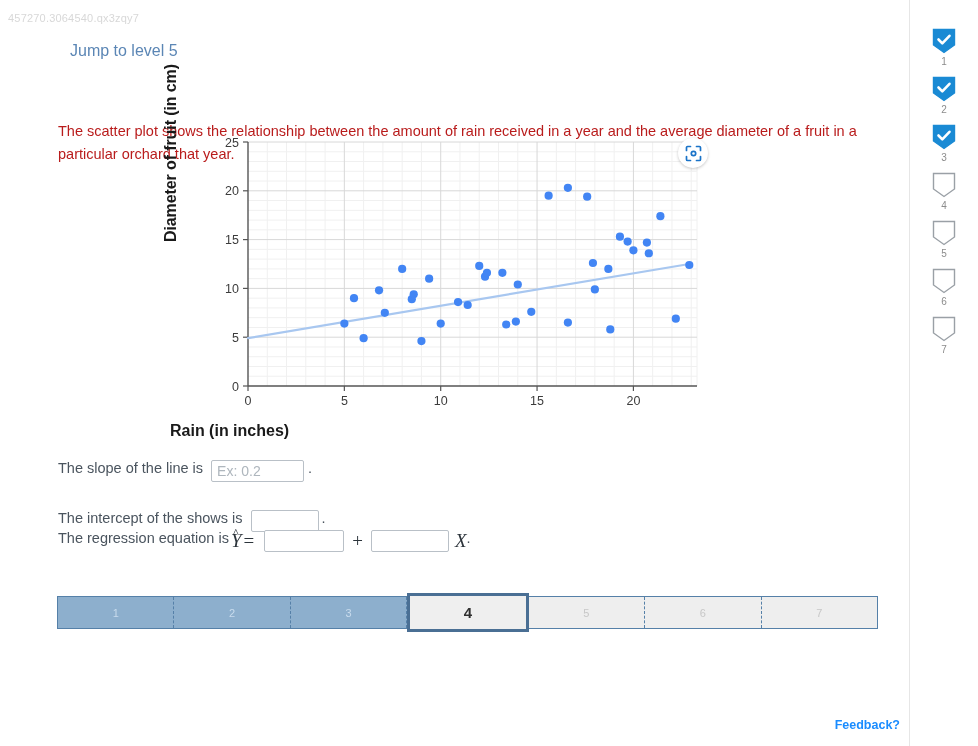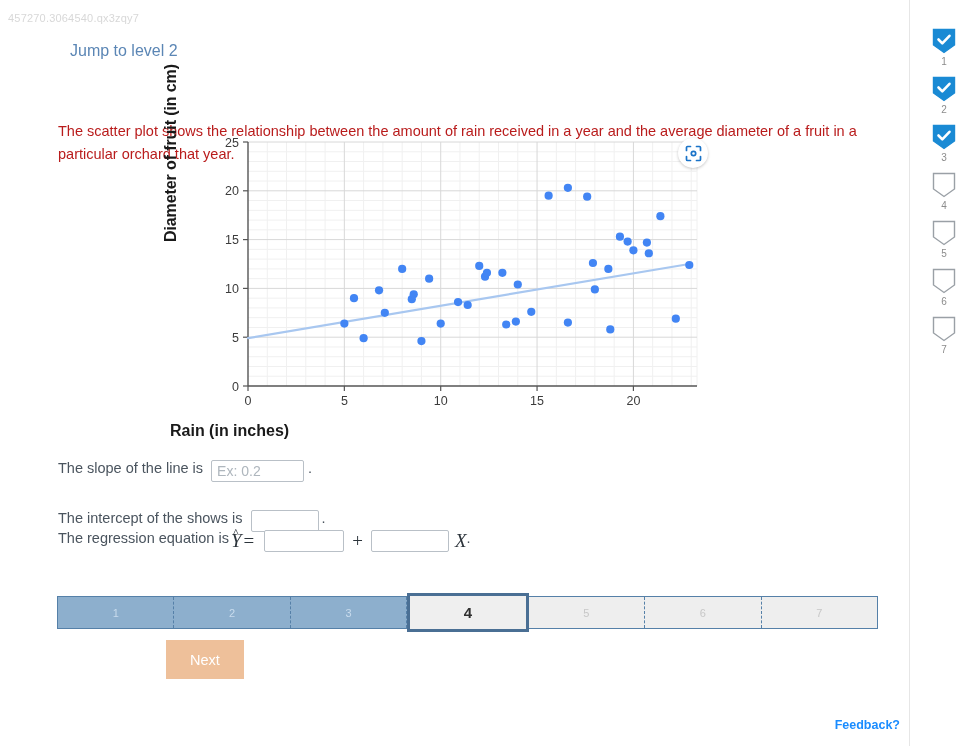--- a/index.html
+++ b/index.html
@@ -248,21 +248,21 @@
     text-decoration: none;
   }
 </style>
 </head>
 <body>
 
 <div id="qid">457270.3064540.qx3zqy7</div>
 
 <div id="content">
 
-  <a id="jump-link">Jump to level 2</a>
+  <a id="jump-link">Jump to level 5</a>
 
   <div id="prompt">The scatter plot shows the relationship between the amount of rain received in a year and the average diameter of a fruit in a particular orchard that year.</div>
 
   <div id="chart-wrap">
     <div id="y-axis-title">Diameter of fruit (in cm)</div>
     <svg id="chart-svg" width="560" height="290">
       <g id="grid-minor" stroke="#f0f0f0" stroke-width="1">
           <line x1="97.27038626609442" y1="12" x2="97.27038626609442" y2="256"></line>
           <line x1="116.54077253218884" y1="12" x2="116.54077253218884" y2="256"></line>
           <line x1="135.81115879828326" y1="12" x2="135.81115879828326" y2="256"></line>
@@ -440,21 +440,20 @@
         <span>5</span>
       </div>
       <div class="seg todo">
         <span>6</span>
       </div>
       <div class="seg todo">
         <span>7</span>
       </div>
     </div>
 
-  <button id="next-btn" class="btn">Next</button>
 </div>
 
 <div id="rail">
     <div class="rail-item" style="top: 28px;">
       <div class="shield">
         <svg width="24" height="26" viewBox="0 0 24 26">
           <path d="M1.5 1.5 H22.5 V17 L12 24.5 L1.5 17 Z" fill="#1a8ad4" stroke="#1a8ad4" stroke-width="1.4"></path>
           <path d="M6.5 11.5 L10.3 15.3 L17.5 7.8" fill="none" stroke="#ffffff" stroke-width="2.6" stroke-linecap="round" stroke-linejoin="round"></path>
         </svg>
       </div>

